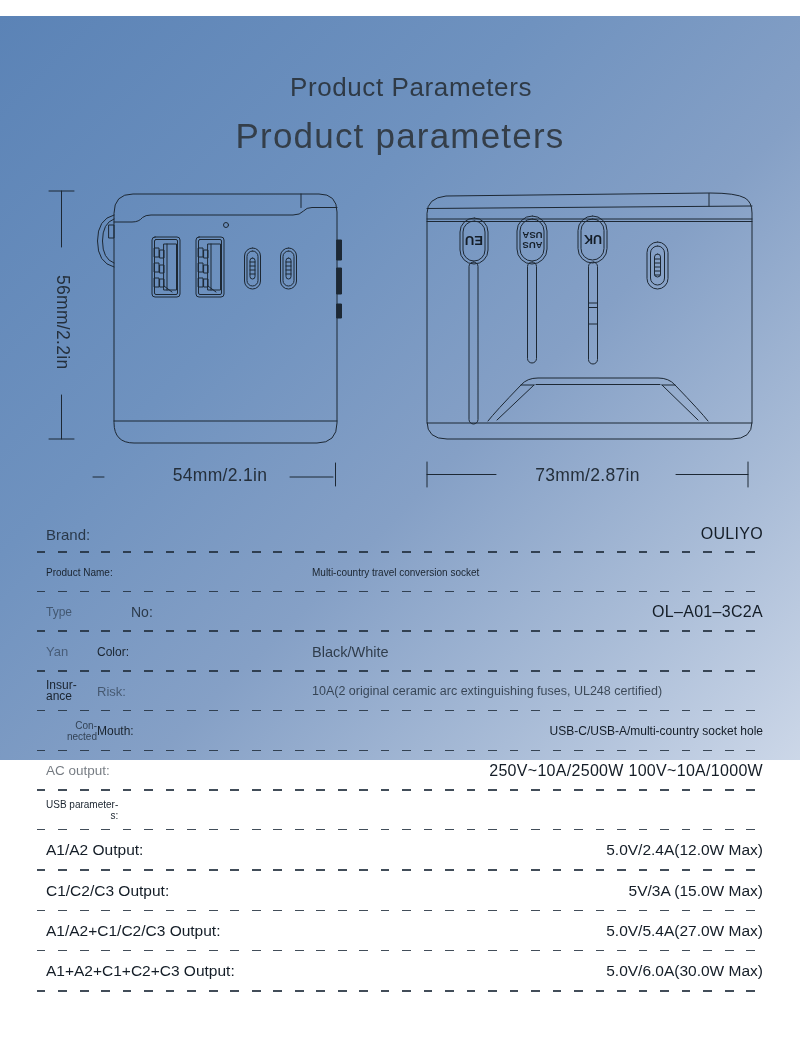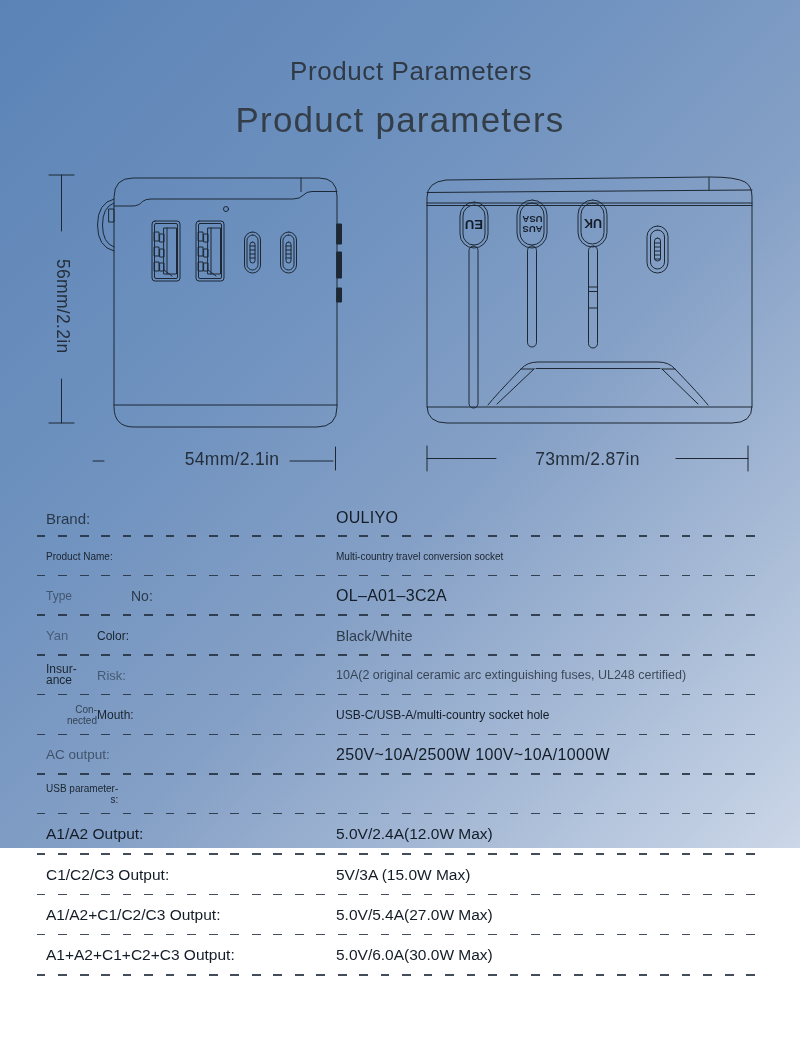--- a/index.html
+++ b/index.html
@@ -1,41 +1,41 @@
 <!DOCTYPE html>
 <html><head>
 <meta charset="utf-8">
 <style>
   html,body { margin:0; padding:0; }
   body { width:800px; height:1046px; overflow:hidden;
          font-family:"Liberation Sans","DejaVu Sans",sans-serif; }
-  .stage { position:relative; width:800px; height:848px;
-           background:linear-gradient(135deg,#5b83b6 0%,#6f92bf 35%,#85a0c6 58%,#a9bcd7 80%,#ccd7e8 100%); }
+  .stage { position:relative; width:800px; height:744px;
+           background:linear-gradient(135deg,#5b83b6 0%,#6f92bf 35%,#85a0c6 58%,#a9bcd7 80%,#ccd7e8 100%);margin-top:16px; }
   svg.lineart { position:absolute; left:0; top:0; pointer-events:none; }
 
   .title1 { position:absolute; top:56px; left:0; width:800px; text-align:center;
             font-size:26px; letter-spacing:0.6px; color:#2f3a46; text-indent:22px; }
   .title2 { position:absolute; top:100px; left:0; width:800px; text-align:center;
             font-size:35px; letter-spacing:1.2px; color:#343e49; }
 
   .dim { position:absolute; color:#242f3b; font-size:17.5px; letter-spacing:0.3px; }
   .dim-v { left:47px; top:231px; height:150px; width:26px; writing-mode:vertical-rl;
            text-align:center; }
-  .dim-54 { left:117px; top:449px; width:230px; text-align:center; }
+  .dim-54 { left:105px; top:449px; width:230px; text-align:center; }
   .dim-73 { left:470px; top:449px; width:235px; text-align:center; }
 
   .slabel { position:absolute; transform:rotate(180deg); font-weight:bold; color:#141d27;
             display:flex; align-items:center; justify-content:center; text-align:center; }
   .slabel.eu { left:459px; top:207px; width:30px; height:36px; font-size:13px; }
   .slabel.aususa { left:514px; top:206px; width:37px; height:36px; font-size:9.5px;
                    line-height:10.5px; white-space:pre-line; }
   .slabel.uk { left:578px; top:206px; width:30px; height:35px; font-size:12.5px; }
 
   .spec { position:absolute; left:35px; top:500px; width:728px; color:#16202b; }
-  .row { position:relative; display:flex; align-items:center; height:39.7px;gap:24px; }
+  .row { position:relative; display:flex; align-items:center; height:39.7px; }
   .row.first { height:36.5px; }
   .row.tall { height:40.3px; }
   .row::after { content:""; position:absolute; left:2px; right:0; bottom:0; height:1.4px;
       background-image:repeating-linear-gradient(to right, rgba(33,46,60,0.85) 0 8.5px, transparent 8.5px 21.5px); }
   .lbl { flex:0 0 277px; padding-left:11px; box-sizing:border-box;
          display:flex; align-items:center; }
   .val { flex:1; }
   .pre { white-space:pre-line; line-height:11px; }
   .pa  { display:inline-block; }
   .w51 { width:51px; }
@@ -47,21 +47,21 @@
   .s115 { font-size:10px; }
   .s12  { font-size:12px; }
   .s125 { font-size:12.5px; }
   .s13  { font-size:13px; }
   .s135 { font-size:13.5px; }
   .s14  { font-size:14px; }
   .s145 { font-size:14.5px; }
   .s155 { font-size:15.5px; }
   .s15  { font-size:15px; }
   .s16  { font-size:16px; letter-spacing:0.3px; }
-  .dark   { color:#141d27; }
+  .dark   { color:#141d27;text-align:right; }
   .ink    { color:#1a242f; }
   .c80    { color:rgba(22,32,43,0.8); }
   .c75    { color:rgba(22,32,43,0.75); }
   .c60    { color:rgba(22,32,43,0.6); }
   .c55    { color:rgba(22,32,43,0.55); }
   .c50    { color:rgba(22,32,43,0.5); }
   .c45    { color:rgba(22,32,43,0.45); }
 </style>
 </head>
 <body>

